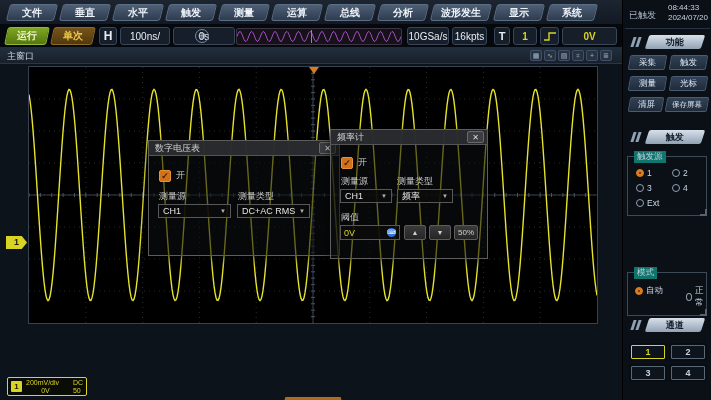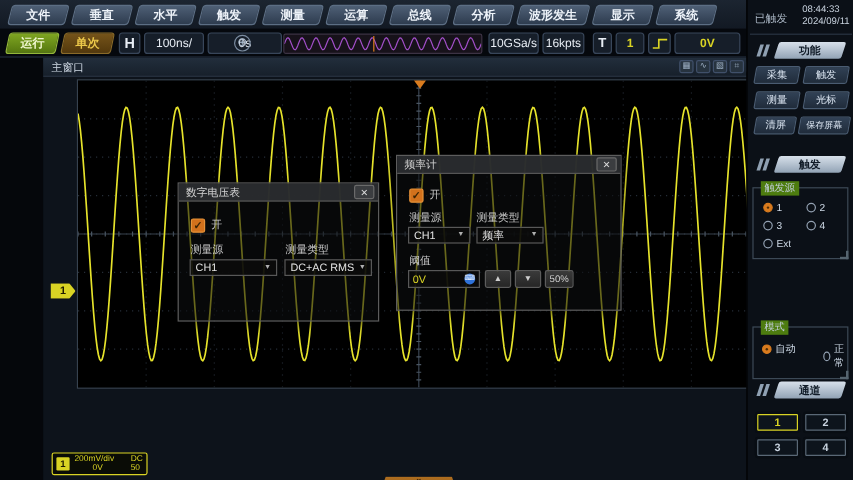--- a/index.html
+++ b/index.html
@@ -25,41 +25,41 @@
   #preview { left:236px; top:4px; width:166px; height:17px; background:#17121a; border:1px solid #3c3344; border-radius:2px; }
   #preview-trigline { position:absolute; left:45%; top:1px; bottom:1px; width:1px; background:#d97b1e; }
   #srate-box { left:407px; width:42px; }
   #mdepth-box { left:452px; width:35px; }
   #t-box { left:494px; width:16px; font-weight:bold; font-size:11px; }
   #tch-box { left:513px; width:24px; color:#d9d324; font-weight:bold; }
   #edge-box { left:540px; width:19px; }
   #tlevel-box { left:562px; width:55px; color:#d9d324; font-weight:bold; }
 
   
-  #mainwin { left:0; top:48px; width:622px; height:352px; background:#0d131b;margin-left:36px; }
+  #mainwin { left:0; top:48px; width:622px; height:352px; background:#0d131b; }
   #win-titlebar { position:absolute; left:0; top:0; width:100%; height:16px; background:linear-gradient(#222e3c,#17202b); border-bottom:1px solid #2b3645; }
   #win-title { position:absolute; left:7px; top:2px; color:#cfd9e4; font-size:9px; }
   #win-icons { position:absolute; right:10px; top:2px; display:flex; gap:2px; }
   .win-icon { width:12px; height:11px; background:#27333f; border:1px solid #40506a; border-radius:2px; color:#9fb2c6; font-size:7px; line-height:10px; text-align:center; }
 
   #plot { position:absolute; left:28px; top:18px; width:570px; height:258px; background:#000; border:1px solid #36424f; }
   #plot svg { position:absolute; left:0; top:0; }
   #trig-marker { position:absolute; left:280px; top:0; width:0; height:0; border-left:5px solid transparent; border-right:5px solid transparent; border-top:7px solid #d97b1e; }
   #ch1-marker { position:absolute; left:6px; top:188px; width:21px; height:13px; background:#d9d324; clip-path:polygon(0 0,75% 0,100% 50%,75% 100%,0 100%); color:#201c00; font-size:9px; font-weight:bold; text-align:center; line-height:13px; }
 
   
   .dialog { background:rgba(12,13,15,0.58); border:1px solid #5d5d5d; box-shadow:0 3px 10px rgba(0,0,0,0.6); }
   .dlg-title { height:15px; background:rgba(42,44,47,0.95); border-bottom:1px solid #555; color:#d2d2d2; font-size:9px; line-height:15px; padding-left:6px; position:relative; }
   .dlg-close { position:absolute; right:3px; top:1px; width:17px; height:12px; background:#3b3d40; border:1px solid #6a6a6a; color:#dcdcdc; font-size:8px; line-height:11px; text-align:center; border-radius:2px; }
   .chk { width:12px; height:12px; background:#d2711c; border:1px solid #e69238; border-radius:2px; color:#3c2404; font-size:9px; font-weight:bold; text-align:center; line-height:11px; display:inline-block; }
   .dlg-label { color:#c9c9c9; font-size:9px; }
   .dd { background:rgba(10,10,10,0.85); border:1px solid #585858; height:14px; color:#e4e4e4; font-size:9px; display:flex; align-items:center; padding:0 4px; justify-content:space-between; }
   .dd .caret { color:#b0b0b0; font-size:6px; }
-  #dvm-dialog { left:148px; top:152px; width:168px; height:116px; }
-  #freq-dialog { left:330px; top:129px; width:188px; height:130px; }
+  #dvm-dialog { left:148px; top:140px; width:192px; height:116px; }
+  #freq-dialog { left:330px; top:129px; width:158px; height:130px; }
   .thr-input { background:rgba(10,10,10,0.85); border:1px solid #585858; height:15px; color:#d9d324; font-size:9px; display:flex; align-items:center; padding:0 3px; justify-content:space-between; }
   .kbd-dot { width:9px; height:9px; border-radius:50%; background:#2f72d9; color:#fff; font-size:6px; line-height:9px; text-align:center; }
   .spin-btn { background:linear-gradient(#3a3a3a,#262626); border:1px solid #5c5c5c; height:15px; color:#cfcfcf; font-size:7px; text-align:center; line-height:14px; border-radius:2px; }
 
   
   #ch-badge { left:7px; top:329px; width:80px; height:19px; border:1px solid #d9d324; border-radius:2px; background:#0a0c06; display:flex; align-items:center; padding:1px 3px; gap:4px; }
   #ch-badge .sq { width:11px; height:11px; background:#d9d324; color:#1e1a00; font-size:8px; font-weight:bold; text-align:center; line-height:11px; border-radius:1px; }
   #ch-badge .grid2 { flex:1; display:grid; grid-template-columns:1fr auto; row-gap:0; column-gap:8px; color:#d9d324; font-size:7px; line-height:8px; }
   #ch-badge .r { text-align:left; }
 
@@ -69,21 +69,21 @@
   #sidebar { left:622px; top:0; width:89px; height:400px; background:#0b1017; border-left:1px solid #000; }
   #status-txt { position:absolute; left:6px; top:9px; color:#aab6c4; font-size:9px; }
   #clock { position:absolute; right:3px; top:3px; color:#c7d1dd; font-size:8px; line-height:10px; }
   #sb-divider { position:absolute; left:2px; top:28px; width:85px; height:1px; background:#283443; }
   .sb-header { position:absolute; left:24px; width:56px; height:14px; background:linear-gradient(#d7e0ea,#92a3b5); transform:skewX(-18deg); border-radius:2px; display:flex; align-items:center; justify-content:center; }
   .sb-header span { transform:skewX(18deg); color:#101b27; font-size:9px; font-weight:bold; }
   .sb-header::before { content:""; position:absolute; left:-10px; top:2px; width:3px; height:10px; background:#8fa0b2; box-shadow:-5px 0 0 #8fa0b2; transform:skewX(0deg); }
   .fn-btn { position:absolute; height:15px; background:linear-gradient(#314155,#202c3b); border:1px solid #4a5c72; border-radius:2px; transform:skewX(-10deg); display:flex; align-items:center; justify-content:center; }
   .fn-btn span { transform:skewX(10deg); color:#dbe5f1; font-size:8.5px; white-space:nowrap; }
   .fieldset { position:absolute; left:4px; width:80px; border:1px solid #3c4956; }
-  .fieldset .fs-label { position:absolute; left:6px; top:-6px; background:#4d7c0f; padding:0 3px; color:#c3cedd; font-size:8.5px; }
+  .fieldset .fs-label { position:absolute; left:6px; top:-6px; background:#0f766e; padding:0 3px; color:#c3cedd; font-size:8.5px; }
   .fieldset .corner { position:absolute; right:-1px; bottom:-1px; width:7px; height:7px; border-right:2px solid #55646f; border-bottom:2px solid #55646f; }
   .radio-row { position:absolute; display:flex; align-items:center; gap:3px; }
   .radio { width:8px; height:8px; border-radius:50%; border:1px solid #93a1b2; background:transparent; }
   .radio.sel { border-color:#d97b1e; background:#d97b1e; position:relative; }
   .radio.sel::after { content:""; position:absolute; inset:2px; border-radius:50%; background:#4e2d06; }
   .radio-lbl { color:#cdd8e5; font-size:8.5px; }
   .ch-btn { position:absolute; width:34px; height:14px; border:1px solid #5a6876; background:#0d141c; color:#c9d4e0; font-size:9px; font-weight:bold; text-align:center; line-height:13px; border-radius:1px; box-shadow:0 0 0 2px #080d13; }
   .ch-btn.active { border-color:#d9d324; color:#d9d324; }
 </style>
 </head>
@@ -344,21 +344,21 @@
   </div>
   <div class="spin-btn abs" style="left:73px;top:95px;width:22px">▲</div>
   <div class="spin-btn abs" style="left:98px;top:95px;width:22px">▼</div>
   <div class="spin-btn abs" style="left:123px;top:95px;width:24px;font-size:8px">50%</div>
 </div>
 
 <div id="sidebar" class="abs">
   <span id="status-txt">已触发</span>
   <div id="clock">
     <div>08:44:33</div>
-    <div>2024/09/11</div>
+    <div>2024/07/20</div>
   </div>
   <div id="sb-divider"></div>
 
   <div class="sb-header" style="top:35px">
       <span>功能</span>
     </div>
   <div class="fn-btn" style="left:6px;top:55px;width:37px">
       <span>采集</span>
     </div>
   <div class="fn-btn" style="left:47px;top:55px;width:37px">

